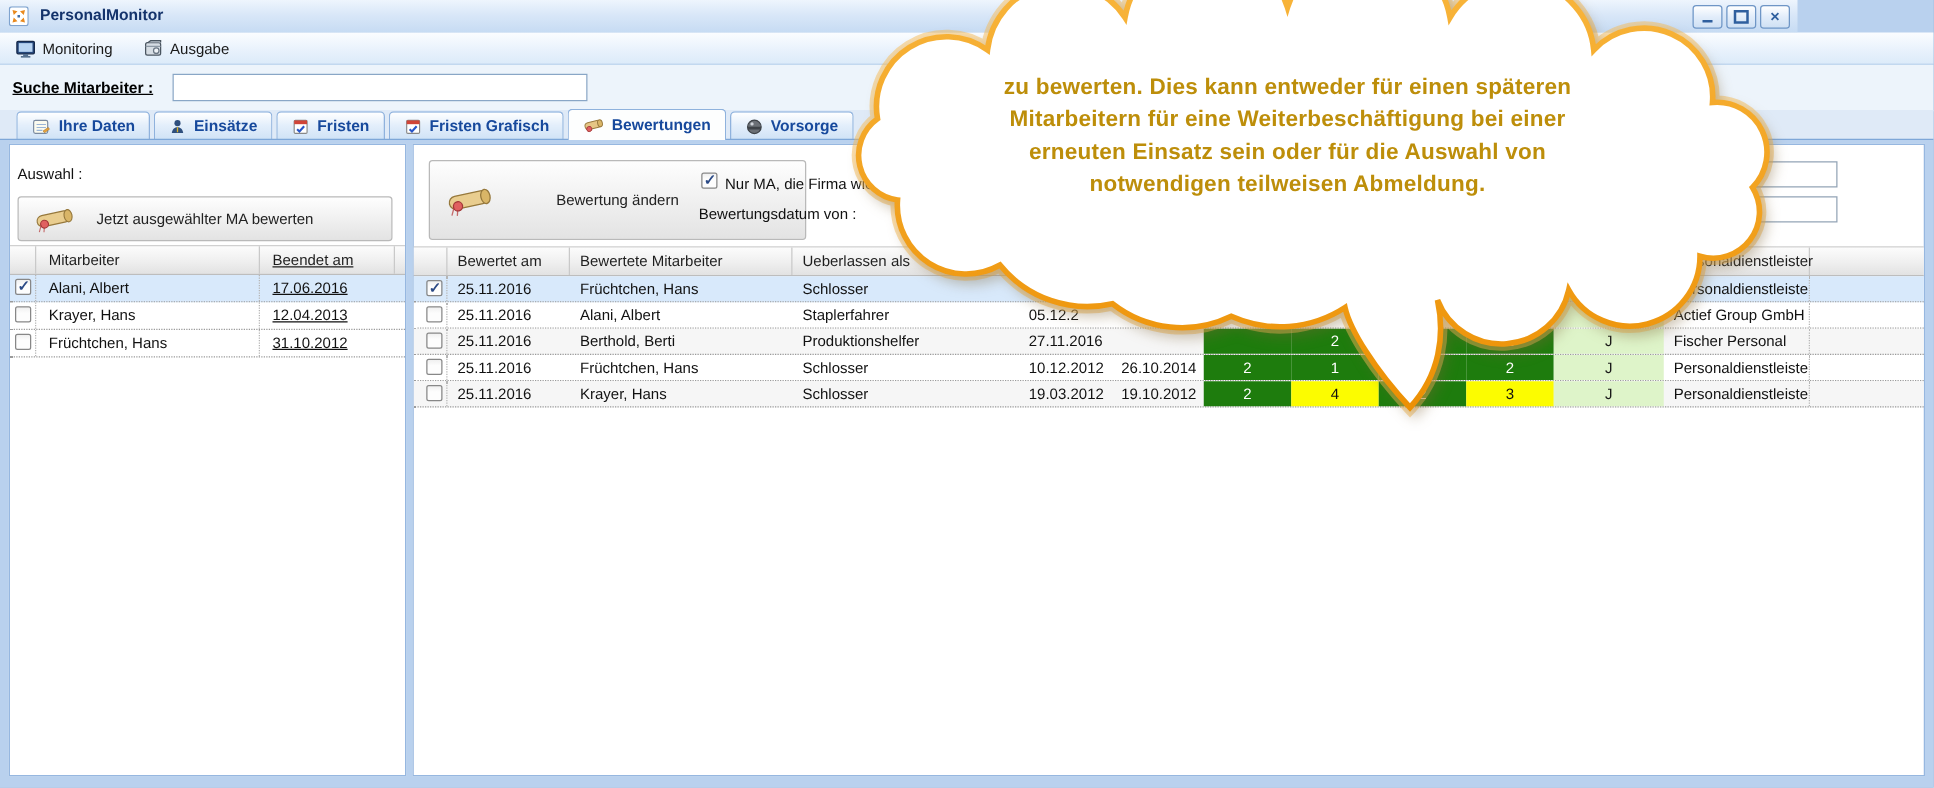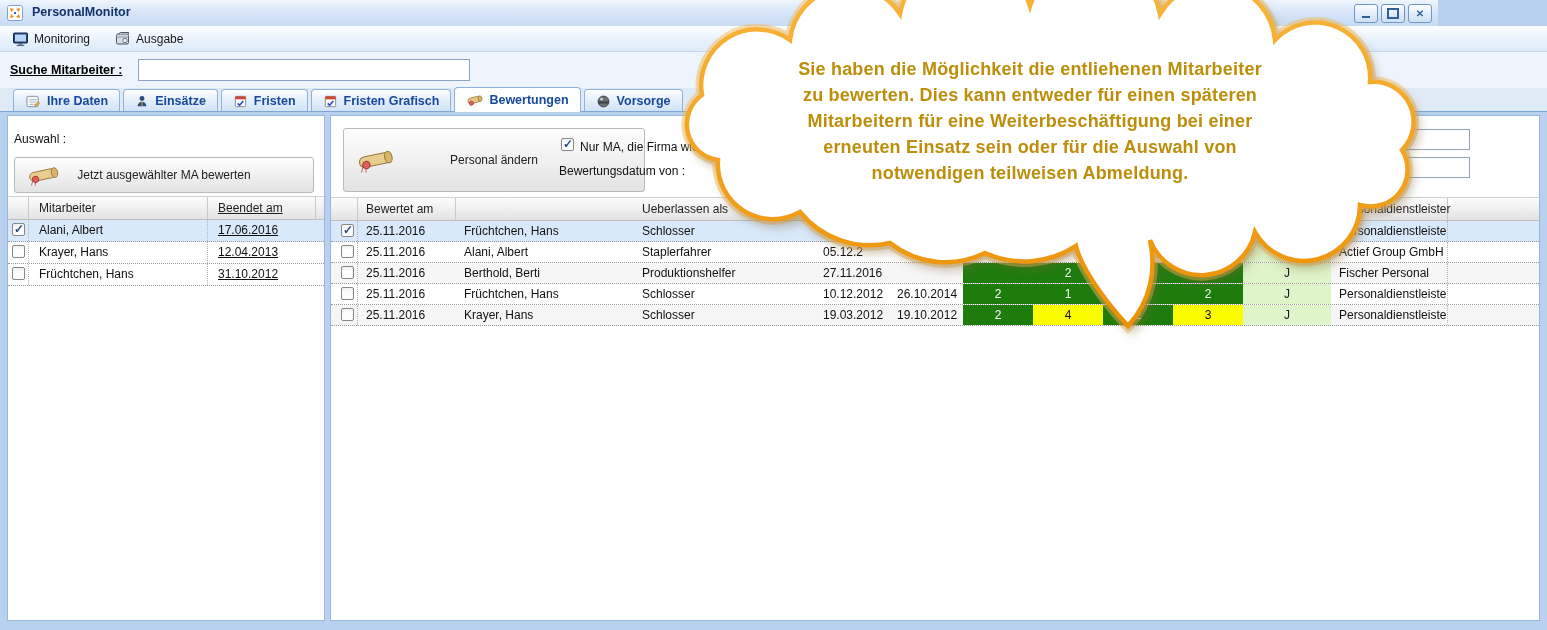--- a/index.html
+++ b/index.html
@@ -272,31 +272,32 @@
     <div id="right-panel" class="panel">
       <div id="btn-aendern" class="big-btn">
         <svg width="42" height="28" viewBox="0 0 40 26">
           <g transform="rotate(-12 20 13)">
             <rect x="5" y="8" width="30" height="10" rx="5" fill="#e9cd8f" stroke="#96783c"></rect>
             <ellipse cx="33" cy="13" rx="3.5" ry="5.5" fill="#d9b567" stroke="#96783c"></ellipse>
             <path d="M8 16 l-3 6 M11 16 l-2 7" stroke="#c46a6a" fill="none"></path>
             <circle cx="11" cy="16" r="3.5" fill="#e06060" stroke="#a23737"></circle>
           </g>
         </svg>
-        <span class="blabel">Personal ändern</span>
+        <span class="blabel">Bewertung ändern</span>
       </div>
       <span id="filter-box"><span class="cb checked"></span></span>
       <span id="filter-label">Nur MA, die Firma wie</span>
       <span id="date-label">Bewertungsdatum von :</span>
       <input id="date-input-1" class="mini-input" type="text" value="" style="">
       <input id="date-input-2" class="mini-input" type="text" value="" style="">
       <div id="rt" class="tbl">
         <div class="thead" id="rt-head">
             <div class="hcell rt-cb"></div>
             <div class="hcell rt-c1">Bewertet am</div>
+            <div class="hcell rt-c2">Bewertete Mitarbeiter</div>
             <div class="hcell rt-c3">Ueberlassen als</div>
             <div class="hcell rt-c4"></div>
             <div class="hcell rt-c5"></div>
             <div class="hcell rt-r0"></div>
             <div class="hcell rt-r1"></div>
             <div class="hcell rt-r2"></div>
             <div class="hcell rt-r3"></div>
             <div class="hcell rt-j"></div>
             <div class="hcell rt-pdl">Personaldienstleister</div>
             <div class="hcell rt-fill"></div>
@@ -391,20 +392,19 @@
     <defs>
       <linearGradient id="bstroke" x1="0" y1="0" x2="0" y2="1">
         <stop offset="0" stop-color="#f9b840"></stop>
         <stop offset="1" stop-color="#ec9004"></stop>
       </linearGradient>
     </defs>
     <path id="bubble-glow" d="M 800,212 A 55 55 0 0 1 718,160 A 36 36 0 0 1 702,95 A 56 56 0 0 1 790,40 A 60 60 0 0 1 900,14 A 67 67 0 0 1 1030,6 A 67 67 0 0 1 1160,14 A 62 62 0 0 1 1275,40 A 55 55 0 0 1 1370,82 A 40 40 0 0 1 1402,150 A 37 37 0 0 1 1360,205 A 56 56 0 0 1 1255,232 A 55 55 0 0 1 1150,240 C 1156,268 1152,300 1128,326 C 1100,296 1080,264 1076,246 A 95 95 0 0 1 985,253 A 90 90 0 0 1 890,243 A 90 90 0 0 1 800,212 Z" fill="none" stroke="#f7bb55" stroke-width="11" opacity="0.5"></path>
     <path id="bubble-main" d="M 800,212 A 55 55 0 0 1 718,160 A 36 36 0 0 1 702,95 A 56 56 0 0 1 790,40 A 60 60 0 0 1 900,14 A 67 67 0 0 1 1030,6 A 67 67 0 0 1 1160,14 A 62 62 0 0 1 1275,40 A 55 55 0 0 1 1370,82 A 40 40 0 0 1 1402,150 A 37 37 0 0 1 1360,205 A 56 56 0 0 1 1255,232 A 55 55 0 0 1 1150,240 C 1156,268 1152,300 1128,326 C 1100,296 1080,264 1076,246 A 95 95 0 0 1 985,253 A 90 90 0 0 1 890,243 A 90 90 0 0 1 800,212 Z" fill="#ffffff" stroke="url(#bstroke)" stroke-width="4.5"></path>
   </svg>
   <div id="bubble-text">
-    <div>Sie haben die Möglichkeit die entliehenen Mitarbeiter</div>
     <div>zu bewerten. Dies kann entweder für einen späteren</div>
     <div>Mitarbeitern für eine Weiterbeschäftigung bei einer</div>
     <div>erneuten Einsatz sein oder für die Auswahl von</div>
     <div>notwendigen teilweisen Abmeldung.</div>
   </div>
 
 </div>
 
 </body></html>

